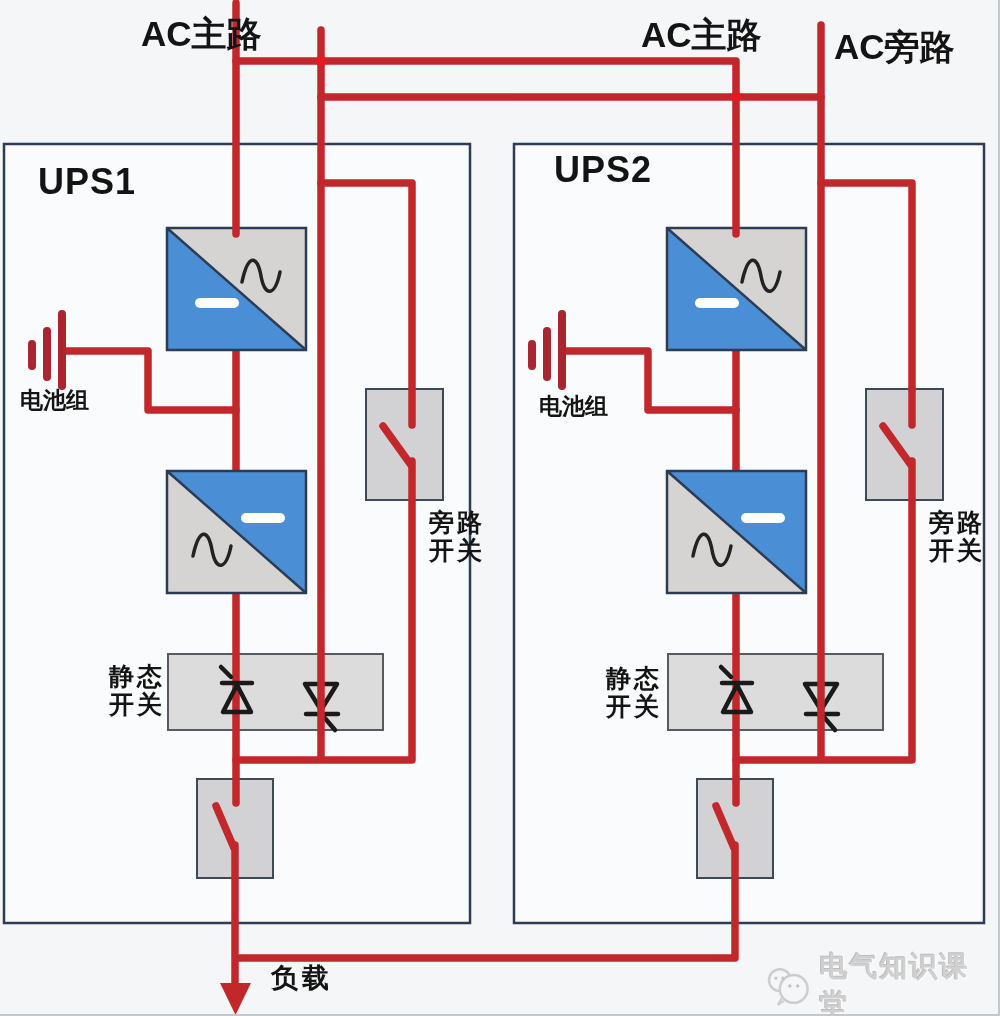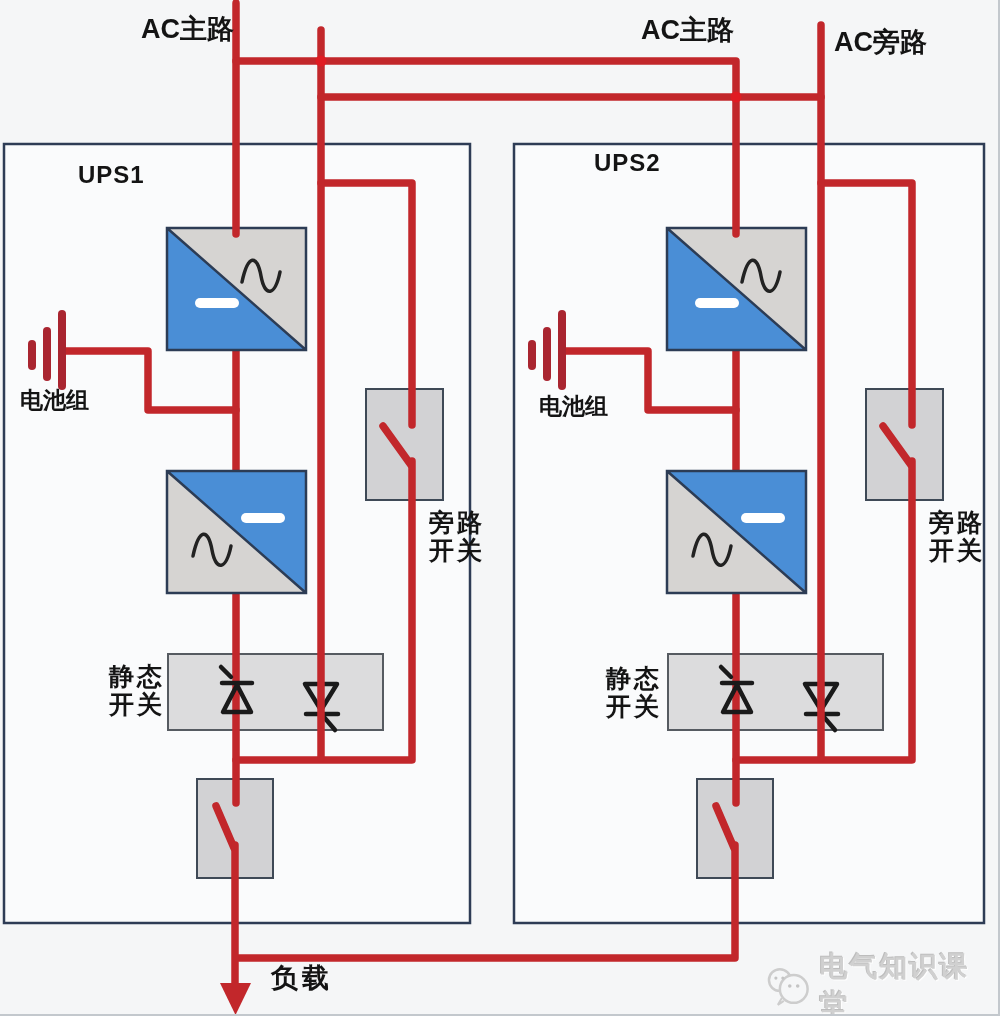--- a/index.html
+++ b/index.html
@@ -20,22 +20,22 @@
   .graybox{fill:var(--box-fill,#d2d2d4);stroke:var(--box-border,#3e4956);stroke-width:2;}
   .staticbox{fill:var(--static-fill,#dcdcdd);stroke:#565b61;stroke-width:2;}
   .blk-gray{fill:var(--block-gray,#d6d4d2);}
   .blk-blue{fill:var(--block-blue,#4a8ed6);}
   .blk-edge{fill:none;stroke:var(--block-border,#2c3c55);stroke-width:2.5;stroke-linejoin:miter;}
   .sine{stroke:#222;stroke-width:3.5;fill:none;stroke-linecap:round;}
   .dcbar{fill:#fff;}
   .thy{stroke:var(--symbol,#1a1a1a);stroke-width:4.5;fill:none;stroke-linecap:round;stroke-linejoin:round;}
   
   .lbl{position:absolute;font-weight:bold;color:var(--text,#141414);white-space:nowrap;line-height:1.1;}
-  .lbl-top{font-size:27px;}
-  .lbl-ups{font-size:24px;letter-spacing:1px;margin-left:40px;}
+  .lbl-top{font-size:35px;}
+  .lbl-ups{font-size:36px;letter-spacing:1px;}
   .lbl-batt{font-size:23px;}
   .lbl-two{font-size:25px;text-align:right;width:80px;letter-spacing:3px;}
   .lbl-load{font-size:27px;letter-spacing:4px;text-align:right;}
   .wm{position:absolute;left:764px;top:948px;display:flex;align-items:center;gap:8px;}
   .wm-text{font-size:28px;font-weight:bold;letter-spacing:2px;
     color:var(--watermark-gray,#d0d0d0);
     text-shadow:-1px -1px 0 #bdbdbd,1px 1px 1px #ffffff;}
 </style>
 </head>
 <body>

